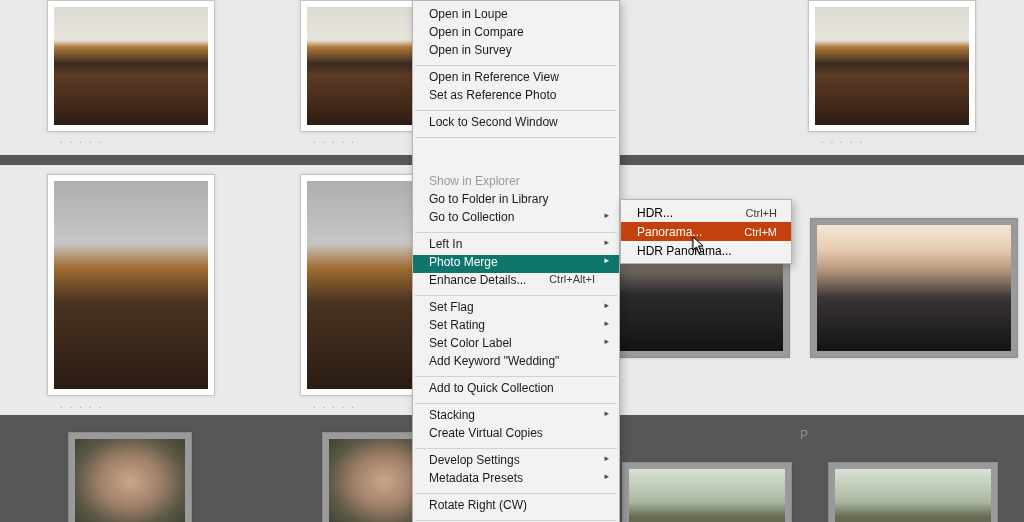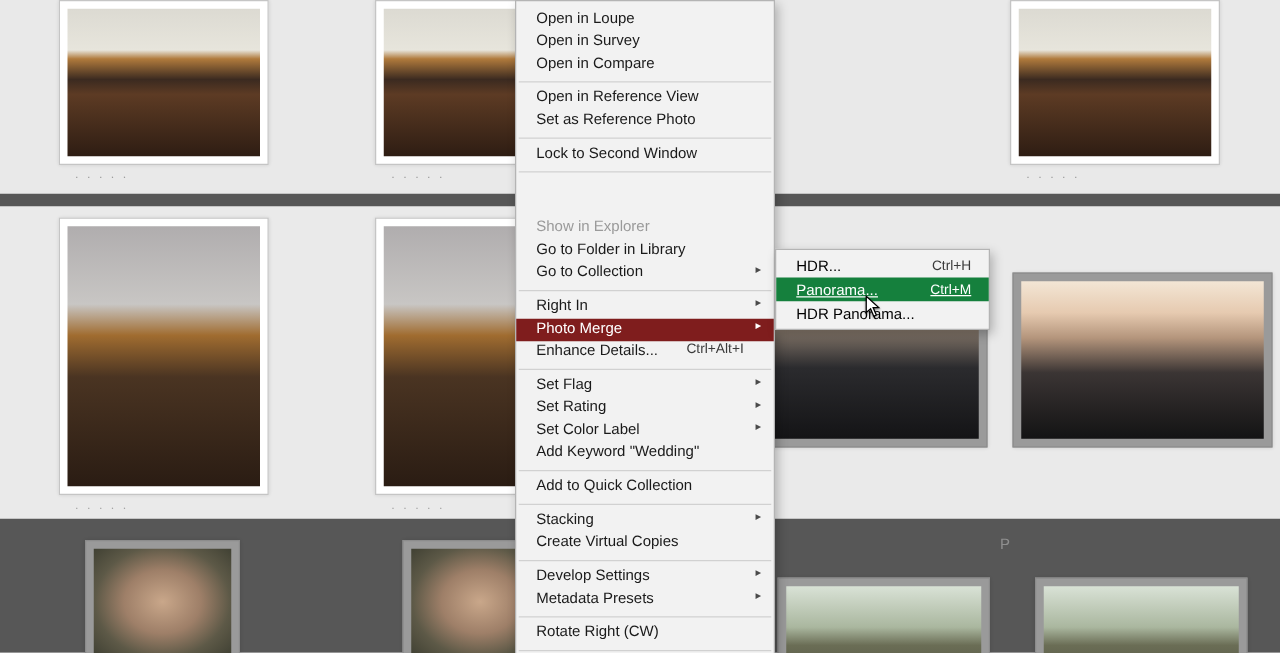--- a/index.html
+++ b/index.html
@@ -48,36 +48,36 @@
     .menu .item {
       display: flex; 
       height: 18px;
       padding: 0 24px 0 16px;
       color: #1a1a1a;
       white-space: nowrap;
       position: relative;
     }
     .menu .item.disabled { color: #9a9a9a; margin-top: 36px; }
     .menu .item .shortcut { margin-left:auto; color:#3a3a3a; font-size:11px; }
-    .menu .item.highlight { background: #7f1d1d; color: #fff; }
+    .menu .item.highlight { background: #0f766e; color: #fff; }
     .menu .item.highlight .arrow { color: #fff; }
     .menu .sep { height: 1px; background:#d1d1d1; margin: 4px 2px; }
     .menu .arrow { position:absolute; right: 10px; font-size: 9px; color:#4a4a4a; }
 
     
     .submenu {
       position: absolute;
       top: 199px; left: 620px; width: 172px;
       background: #f2f2f2;
       border: 1px solid #b4b4b4;
       box-shadow: 2px 3px 8px rgba(0,0,0,.25);
       padding: 3px 0;
     }
     .submenu .item { height: 19px; padding: 0 14px 0 16px; display:flex; align-items:center; }
-    .submenu .item.highlight { background: #15803d; color:#fff;text-decoration:underline; }
+    .submenu .item.highlight { background: #c2410c; color:#fff; }
     .submenu .item .shortcut { margin-left:auto; color:#3a3a3a; font-size:11px;padding-left:20px; }
     .submenu .item.highlight .shortcut { color:#fff; }
 
     .cursor {
       position:absolute; left: 692px; top: 236px; width: 14px; height: 18px;
       pointer-events:none;
     }
     .cursor svg { filter: drop-shadow(0 1px 1px rgba(0,0,0,.5)); }
 
     .p-tiny { position:absolute; color:#8f8f8f; font-size:12px; }
@@ -133,24 +133,24 @@
 
 <span class="p-tiny" style="left:547px; top:428px;">P</span>
 <span class="p-tiny" style="left:800px; top:428px;">P</span>
 
 <div class="menu">
   <div style="height:6px;"></div>
   <div class="item">
       <span>Open in Loupe</span>
     </div>
   <div class="item">
+      <span>Open in Compare</span>
+    </div>
+  <div class="item">
       <span>Open in Survey</span>
-    </div>
-  <div class="item">
-      <span>Open in Compare</span>
     </div>
   <div class="sep"></div>
   <div class="item">
       <span>Open in Reference View</span>
     </div>
   <div class="item">
       <span>Set as Reference Photo</span>
     </div>
   <div class="sep"></div>
   <div class="item">
@@ -162,21 +162,21 @@
     </div>
   <div class="item">
       <span>Go to Folder in Library</span>
     </div>
   <div class="item">
       <span>Go to Collection</span>
       <span class="arrow">▸</span>
     </div>
   <div class="sep"></div>
   <div class="item">
-      <span>Right In</span>
+      <span>Left In</span>
       <span class="arrow">▸</span>
     </div>
   <div class="item highlight">
       <span>Photo Merge</span>
       <span class="arrow">▸</span>
     </div>
   <div class="item">
       <span>Enhance Details...</span>
       <span class="shortcut">Ctrl+Alt+I</span>
     </div>

